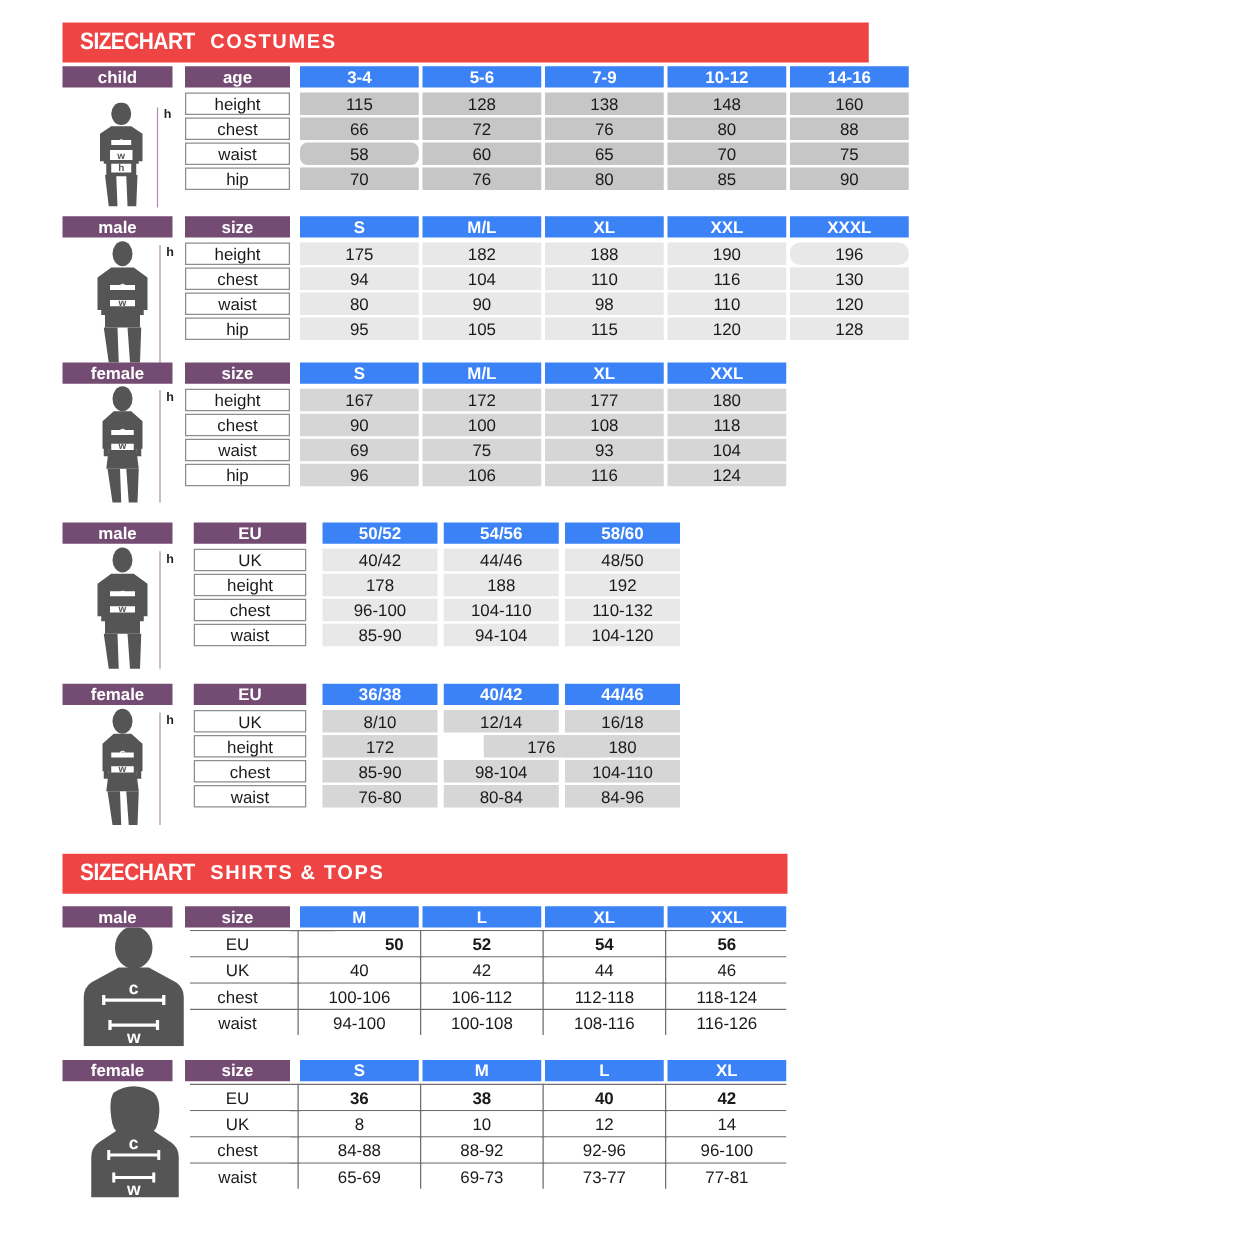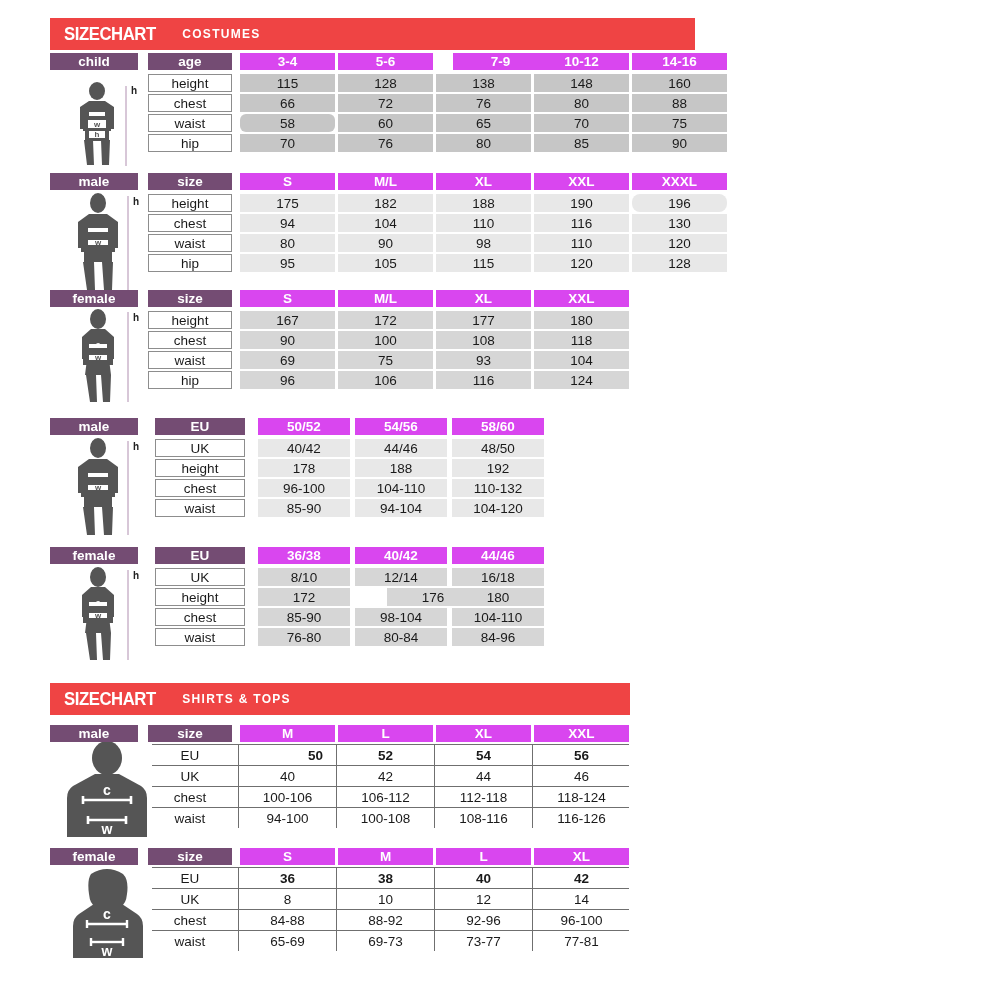--- a/index.html
+++ b/index.html
@@ -26,39 +26,38 @@
     font-weight:bold;
     font-size:19px;
     letter-spacing:-0.5px;
     font-stretch:condensed;
     transform:scaleX(0.88);
     transform-origin:left center;
     white-space:nowrap;
   }
   .banner .sub{
     color:#ffffff;
-    font-size:12px;
+    font-size:16px;
     font-weight:bold;
     letter-spacing:1.3px;
-    margin-left:14px;
     white-space:nowrap;
   }
 
   
   .cell{ position:absolute; display:flex; align-items:center; justify-content:center;
          white-space:nowrap; }
 
   .hdr-purple{
     background:#744c73;
     color:#ffffff;
     font-weight:bold;
     font-size:13.5px;
     height:17px;
   }
-  .hdr-purple.dark{ background:#d946ef; }
+  .hdr-purple.dark{ background:#3b82f6; }
 
   .rowlabel{
     background:#ffffff;
     border:1px solid #8d8d8d;
     color:#1a1a1a;
     font-size:13.5px;
     height:18px;
   }
   .val{
     color:#1a1a1a;
@@ -232,21 +231,21 @@
       <text x="52" y="53" font-size="14" font-weight="bold" text-anchor="middle" fill="#ffffff" font-family="Liberation Sans, sans-serif">c</text>
       <text x="52" y="90" font-size="14" font-weight="bold" text-anchor="middle" fill="#ffffff" font-family="Liberation Sans, sans-serif">w</text>
     </svg>
   </div>
 
   <div id="tables">
       <div class="cell hdr-purple" style="left:50px;top:53px;width:88px;">child</div>
       <div class="cell hdr-purple" style="left:148px;top:53px;width:84px;">age</div>
       <div class="cell hdr-purple dark" style="left:240px;top:53px;width:95px;">3-4</div>
       <div class="cell hdr-purple dark" style="left:338px;top:53px;width:95px;">5-6</div>
-      <div class="cell hdr-purple dark" style="left:436px;top:53px;width:95px;margin-left:17px;">7-9</div>
+      <div class="cell hdr-purple dark" style="left:436px;top:53px;width:95px;">7-9</div>
       <div class="cell hdr-purple dark" style="left:534px;top:53px;width:95px;">10-12</div>
       <div class="cell hdr-purple dark" style="left:632px;top:53px;width:95px;">14-16</div>
       <div class="cell rowlabel" style="left:148px;top:74px;width:84px;">height</div>
       <div class="cell val g-dark" style="left:240px;top:74px;width:95px;">115</div>
       <div class="cell val g-dark" style="left:338px;top:74px;width:95px;">128</div>
       <div class="cell val g-dark" style="left:436px;top:74px;width:95px;">138</div>
       <div class="cell val g-dark" style="left:534px;top:74px;width:95px;">148</div>
       <div class="cell val g-dark" style="left:632px;top:74px;width:95px;">160</div>
       <div class="cell rowlabel" style="left:148px;top:94px;width:84px;">chest</div>
       <div class="cell val g-dark" style="left:240px;top:94px;width:95px;">66</div>

